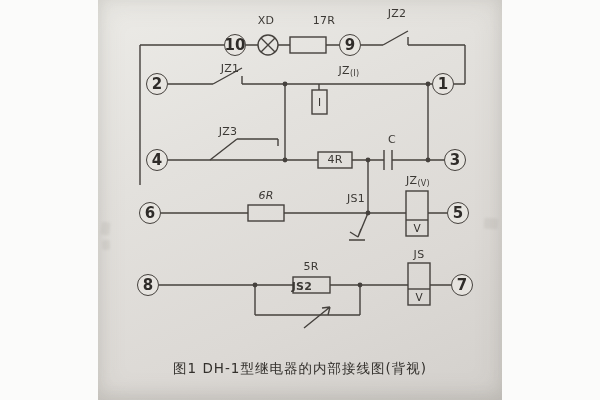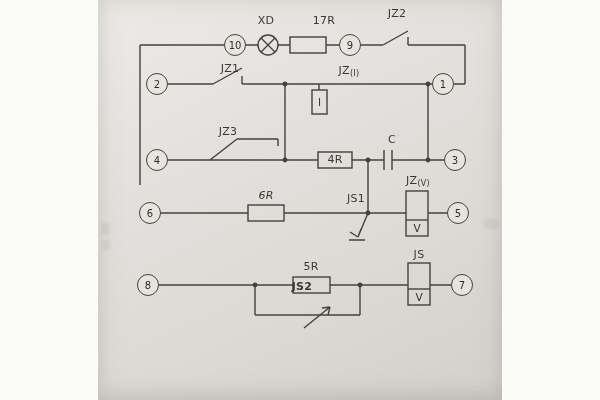--- a/index.html
+++ b/index.html
@@ -9,21 +9,21 @@
   }
   .page-photo{
     position:absolute;left:98px;top:0;width:404px;height:400px;
     background:linear-gradient(155deg,#ecebe7 0%,#e3e1dd 35%,#dcd9d5 70%,#d3d0cc 100%);
     box-shadow:inset 0 0 28px rgba(120,115,108,.18), inset 0 -6px 14px rgba(110,105,98,.12);
   }
   svg.wires{position:absolute;left:0;top:0;}
   .term{
     position:absolute;width:22px;height:22px;border:1.5px solid #45413d;border-radius:50%;
     box-sizing:border-box;display:flex;align-items:center;justify-content:center;
-    font-size:10px;color:#2f2c29;background:rgba(231,229,224,.85);
+    font-size:15px;color:#2f2c29;background:rgba(231,229,224,.85);font-weight:bold;
   }
   .lbl{
     position:absolute;font-size:11px;color:#3b3834;letter-spacing:.3px;white-space:nowrap;
     transform:translateX(-50%);
   }
   .lbl .sub{font-size:8px;vertical-align:-2px;}
   .core{
     position:absolute;font-size:10.5px;color:#34312d;text-align:center;line-height:1;
   }
   .caption{
@@ -112,14 +112,15 @@
   <span class="lbl" style="left:356px;top:192px;">JS1</span>
   <span class="lbl" style="left:418px;top:174px;"><span>JZ</span><span class="sub">(V)</span></span>
   <span class="lbl" style="left:311px;top:260px;">5R</span>
   <span class="lbl" style="left:302px;top:280px;font-weight:bold;">JS2</span>
   <span class="lbl" style="left:419px;top:248px;">JS</span>
 
   <span class="core" style="left:312px;top:97px;width:15px;">I</span>
   <span class="core" style="left:406px;top:223px;width:22px;">V</span>
   <span class="core" style="left:408px;top:292px;width:22px;">V</span>
 
+  <div class="caption">图1 DH-1型继电器的内部接线图(背视)</div>
 
 </div>
 
 </body></html>

